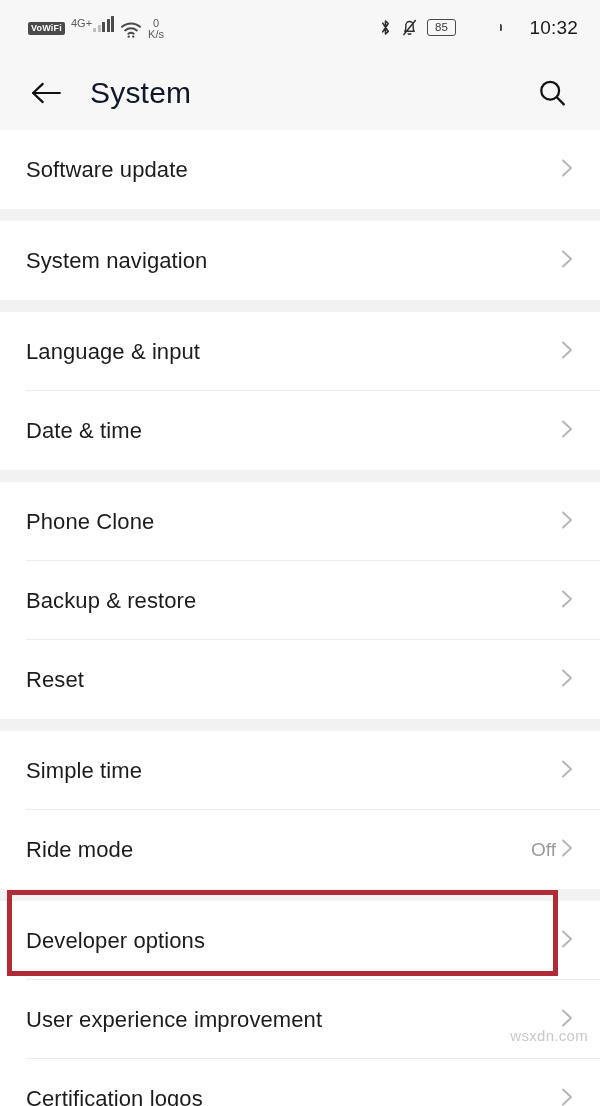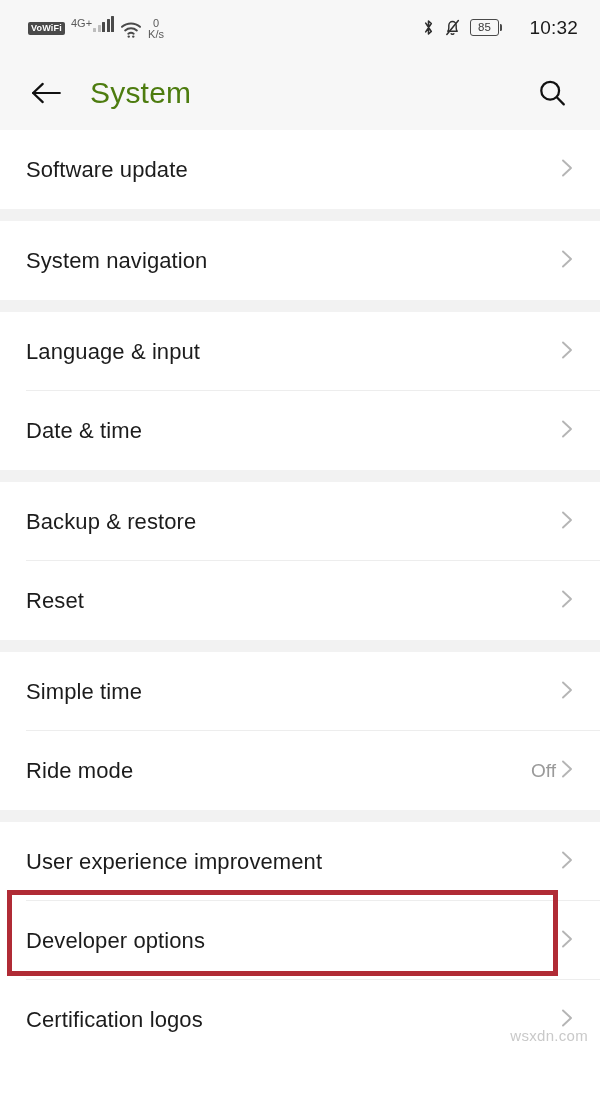--- a/index.html
+++ b/index.html
@@ -38,38 +38,38 @@
   .bars i:nth-child(5) { height: 16px; }
 
   .wifi-ic { width: 22px; height: 18px; margin-top: 4px; }
   .kbs { display: flex; flex-direction: column; align-items: center; line-height: 1.05; margin-top: 1px; }
   .kbs .n { font-size: 11px; color: #5a5a5a; }
   .kbs .u { font-size: 11px; color: #5a5a5a; }
 
   .bt-ic { width: 13px; height: 19px; }
   .bell-ic { width: 17px; height: 19px; }
   .battery {
-    display: flex; align-items: center;
+    display: flex; align-items: center; gap: 43px;
   }
   .batt-body {
     border: 1.6px solid #4a4a4a; border-radius: 3px;
     height: 17px; min-width: 29px; padding: 0 2px;
     display: flex; align-items: center; justify-content: center;
   }
   .batt-body span { font-size: 11.5px; color: #3a3a3a; line-height: 1; font-weight: 500;}
   .batt-tip { width: 2.5px; height: 7px; background: #4a4a4a; border-radius: 0 1.5px 1.5px 0; margin-left: 1px;}
   .clock { font-size: 19px; color: #1a1a1a; letter-spacing: .2px; margin-left: 18px; }
 
   
   .appbar {
     height: 75px; background: #f7f7f7;
     display: flex; align-items: center; padding: 0 26px 0 26px;
   }
   .back-btn { width: 42px; height: 42px; display: flex; align-items: center; justify-content: center; cursor: pointer; }
-  .title { font-size: 30px; color: #4d7c0f; margin-left: 22px; letter-spacing: .2px; }
+  .title { font-size: 30px; color: #0f172a; margin-left: 22px; letter-spacing: .2px; }
   .spacer { flex: 1; }
   .search-btn { width: 44px; height: 44px; display: flex; align-items: center; justify-content: center; cursor: pointer; }
 
   
   .list { background: #ffffff; }
   .group { background: #ffffff; }
   .gap { height: 12px; background: #f2f2f2; }
 
   .row {
     position: relative; height: 79px;
@@ -203,20 +203,28 @@
           <span class="label">Date &amp; time</span>
           <span class="grow"></span>
           <span><svg class="chev" viewBox="0 0 22 22">
               <polyline points="7,3.5 15,11 7,18.5" fill="none" stroke="#b5b5b5" stroke-width="1.9" stroke-linecap="round" stroke-linejoin="round"></polyline>
             </svg></span>
         </div>
       </div>
       <div class="gap"></div>
       <div class="group">
         <div class="row">
+          <span class="label">Phone Clone</span>
+          <span class="grow"></span>
+          <span><svg class="chev" viewBox="0 0 22 22">
+              <polyline points="7,3.5 15,11 7,18.5" fill="none" stroke="#b5b5b5" stroke-width="1.9" stroke-linecap="round" stroke-linejoin="round"></polyline>
+            </svg></span>
+          <span class="divider"></span>
+        </div>
+        <div class="row">
           <span class="label">Backup &amp; restore</span>
           <span class="grow"></span>
           <span><svg class="chev" viewBox="0 0 22 22">
               <polyline points="7,3.5 15,11 7,18.5" fill="none" stroke="#b5b5b5" stroke-width="1.9" stroke-linecap="round" stroke-linejoin="round"></polyline>
             </svg></span>
           <span class="divider"></span>
         </div>
         <div class="row">
           <span class="label">Reset</span>
           <span class="grow"></span>
@@ -240,29 +248,29 @@
           <span class="grow"></span>
           <span class="value">Off</span>
           <span><svg class="chev" viewBox="0 0 22 22">
               <polyline points="7,3.5 15,11 7,18.5" fill="none" stroke="#b5b5b5" stroke-width="1.9" stroke-linecap="round" stroke-linejoin="round"></polyline>
             </svg></span>
         </div>
       </div>
       <div class="gap"></div>
       <div class="group">
         <div class="row">
+          <span class="label">Developer options</span>
+          <span class="grow"></span>
+          <span><svg class="chev" viewBox="0 0 22 22">
+              <polyline points="7,3.5 15,11 7,18.5" fill="none" stroke="#b5b5b5" stroke-width="1.9" stroke-linecap="round" stroke-linejoin="round"></polyline>
+            </svg></span>
+          <span class="divider"></span>
+        </div>
+        <div class="row">
           <span class="label">User experience improvement</span>
-          <span class="grow"></span>
-          <span><svg class="chev" viewBox="0 0 22 22">
-              <polyline points="7,3.5 15,11 7,18.5" fill="none" stroke="#b5b5b5" stroke-width="1.9" stroke-linecap="round" stroke-linejoin="round"></polyline>
-            </svg></span>
-          <span class="divider"></span>
-        </div>
-        <div class="row">
-          <span class="label">Developer options</span>
           <span class="grow"></span>
           <span><svg class="chev" viewBox="0 0 22 22">
               <polyline points="7,3.5 15,11 7,18.5" fill="none" stroke="#b5b5b5" stroke-width="1.9" stroke-linecap="round" stroke-linejoin="round"></polyline>
             </svg></span>
           <span class="divider"></span>
         </div>
         <div class="row">
           <span class="label">Certification logos</span>
           <span class="grow"></span>
           <span><svg class="chev" viewBox="0 0 22 22">

